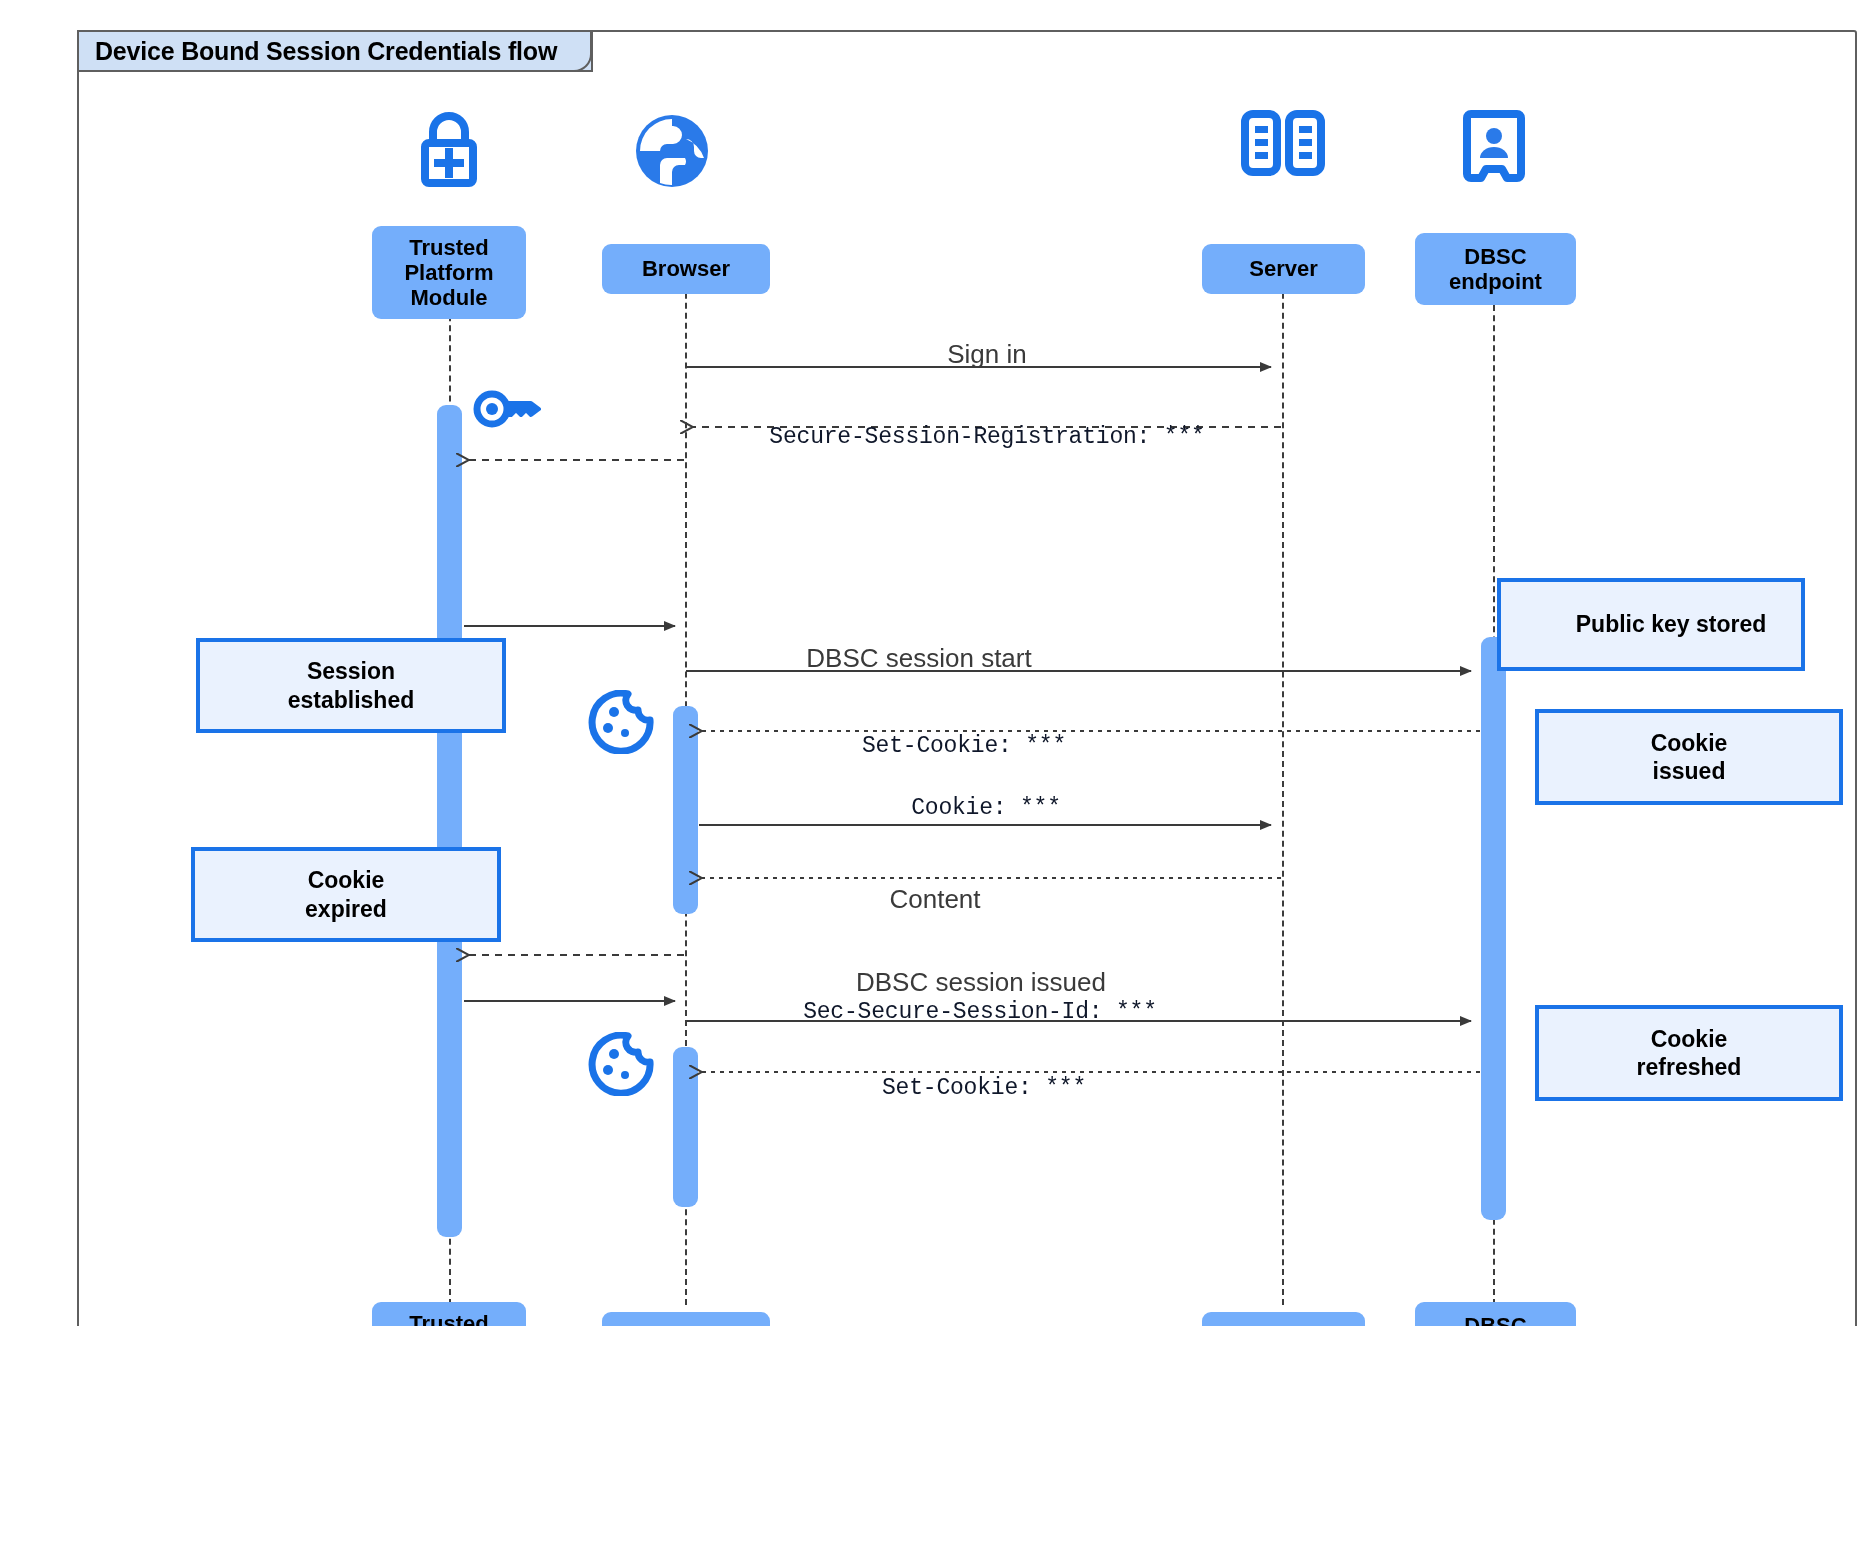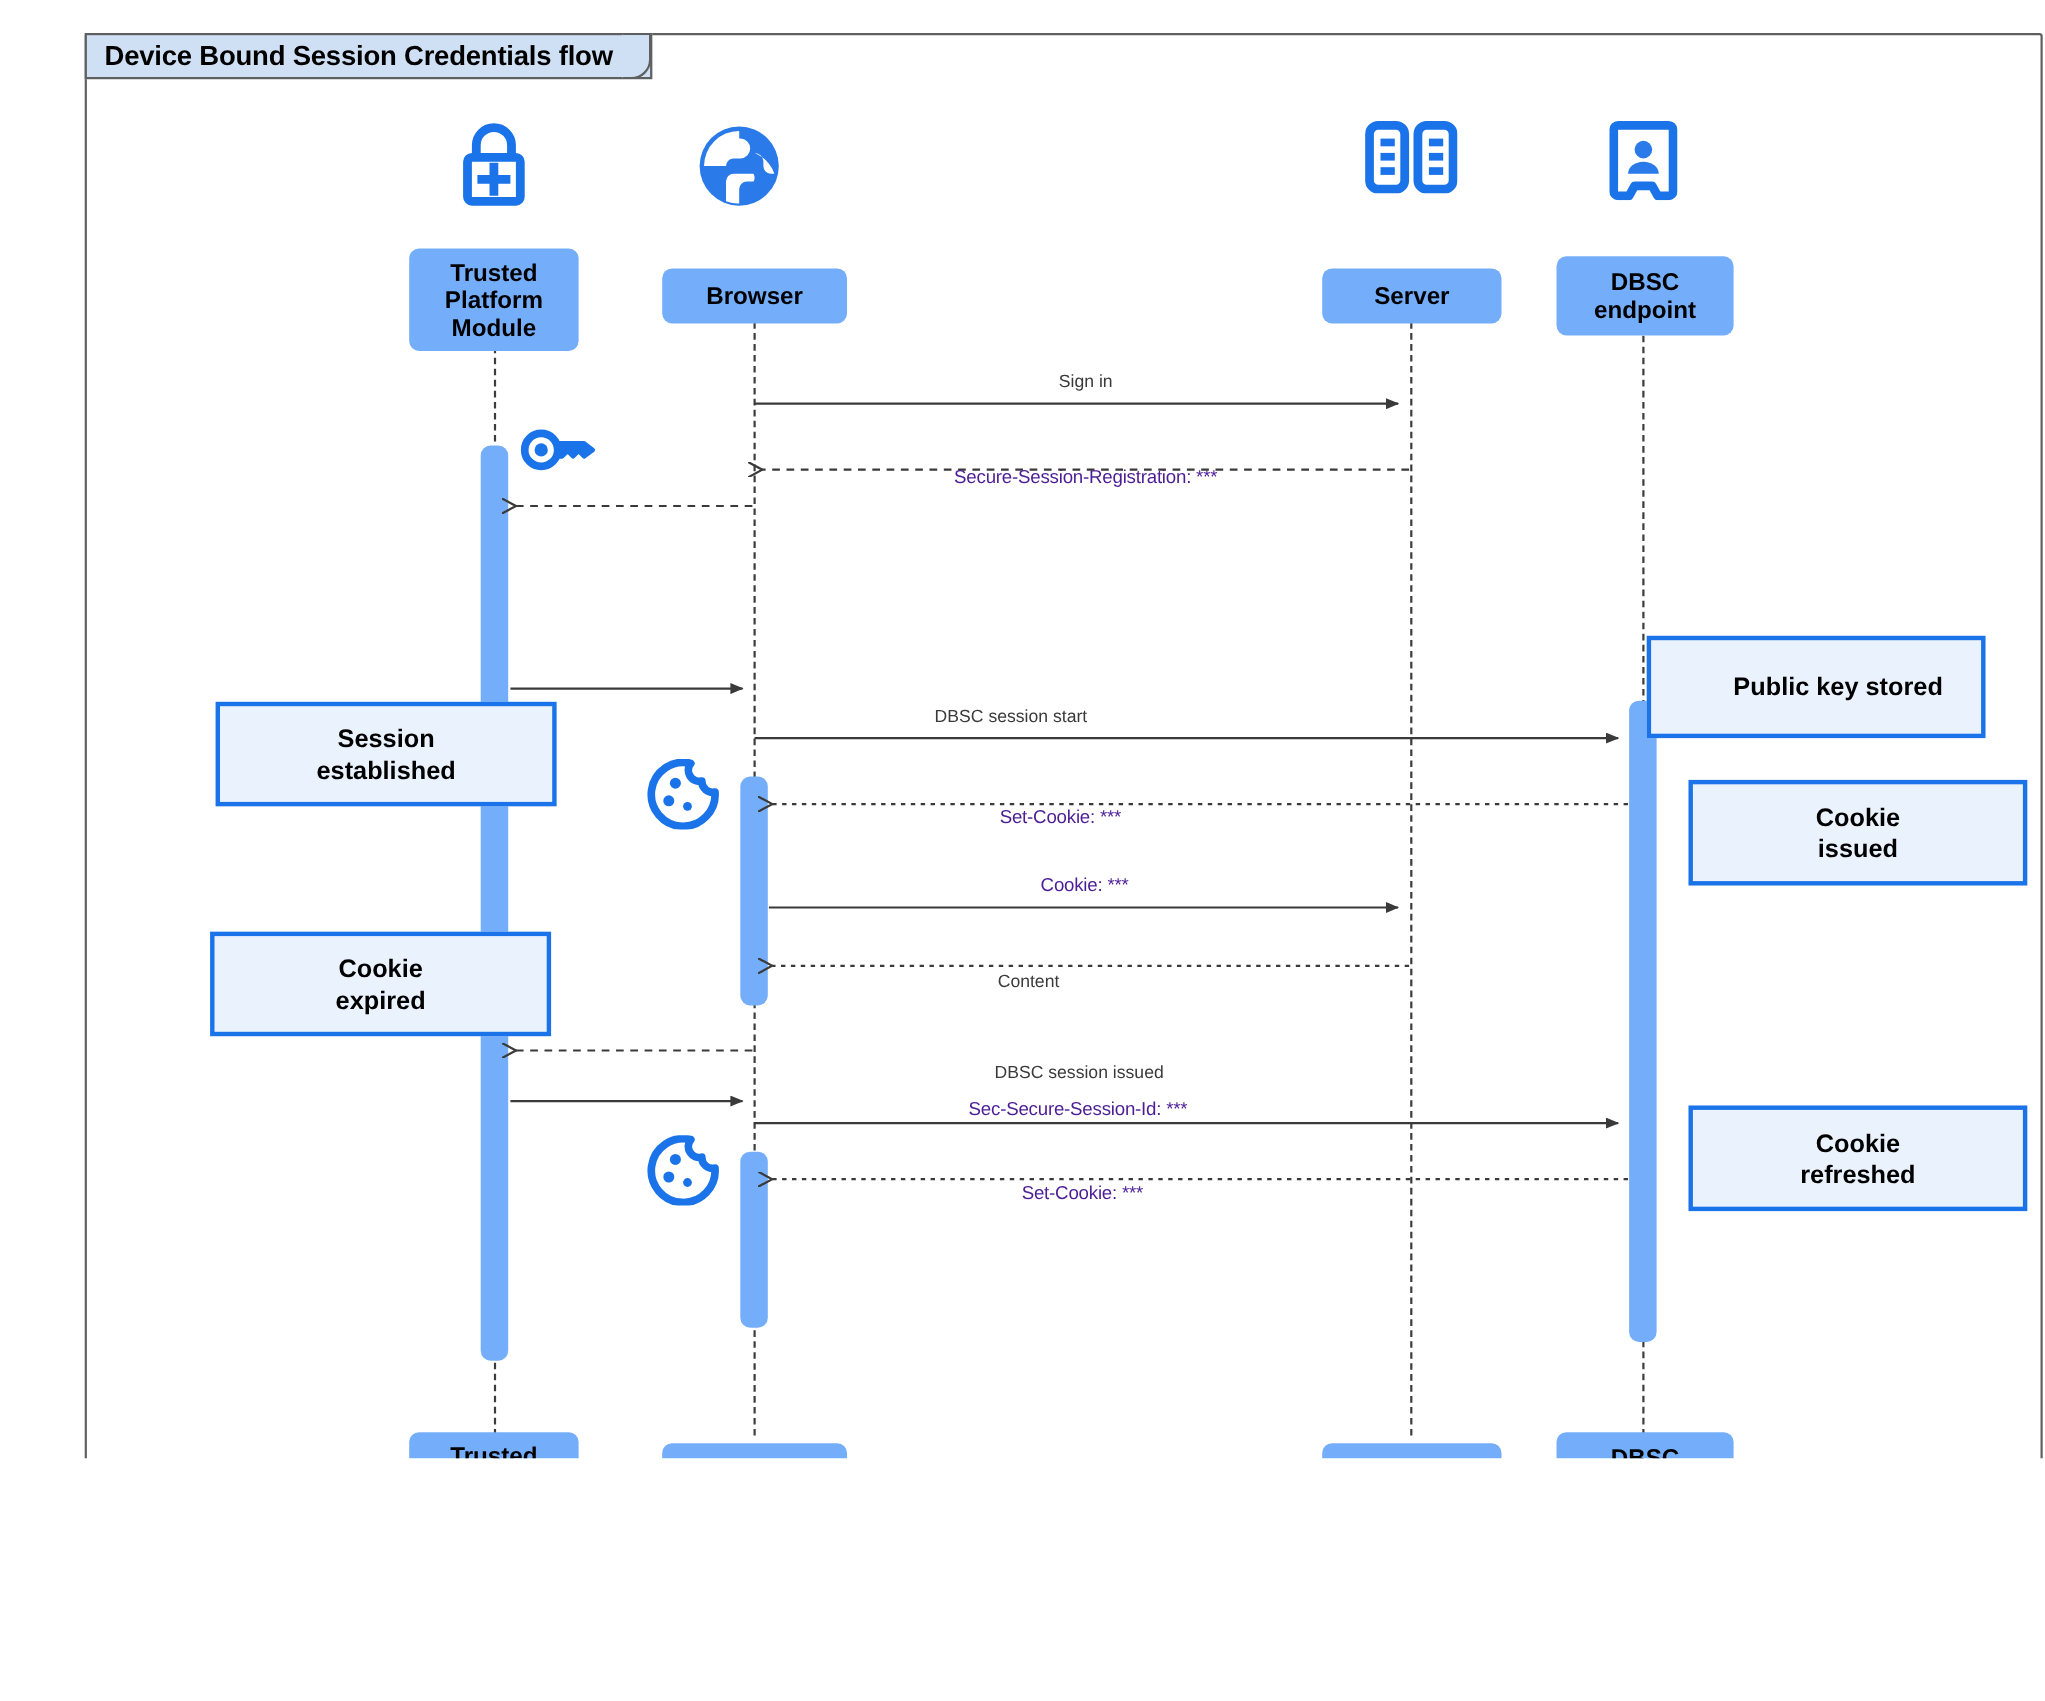--- a/index.html
+++ b/index.html
@@ -101,30 +101,30 @@
     text-align: center;
     font-weight: bold;
     font-size: 23px;
     color: #000000;
     line-height: 1.22;
   }
 
   
   .msg-label {
     position: absolute;
-    font-size: 16px;
+    font-size: 26px;
     color: #3a3a3a;
     white-space: nowrap;
     text-align: center;
     transform: translateX(-50%);
   }
   .msg-label.mono {
-    font-family: Liberation Sans, sans-serif;
-    color: #4c1d95;
-    font-size: 17px;
+    font-family: Liberation Mono, monospace;
+    color: #0f172a;
+    font-size: 23px;
     letter-spacing: -0.2px;
   }
   .msg-label.sans {
     font-family: "Liberation Sans", sans-serif;
   }
 
   
   .arrows {
     position: absolute;
     left: 0;

